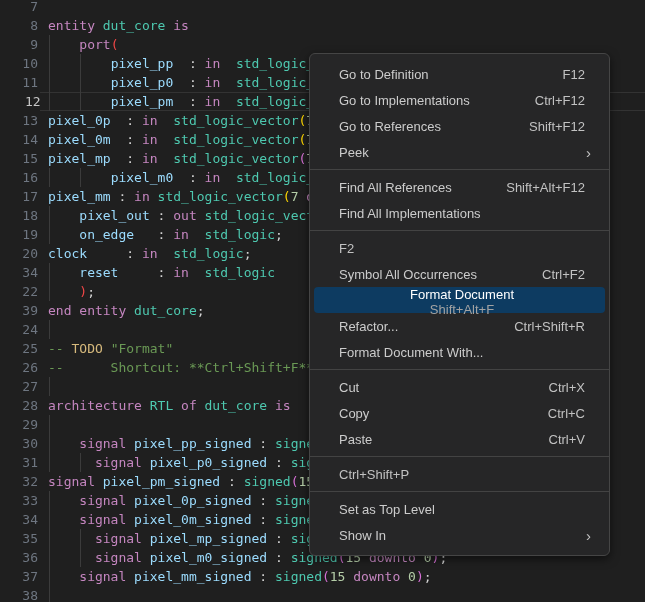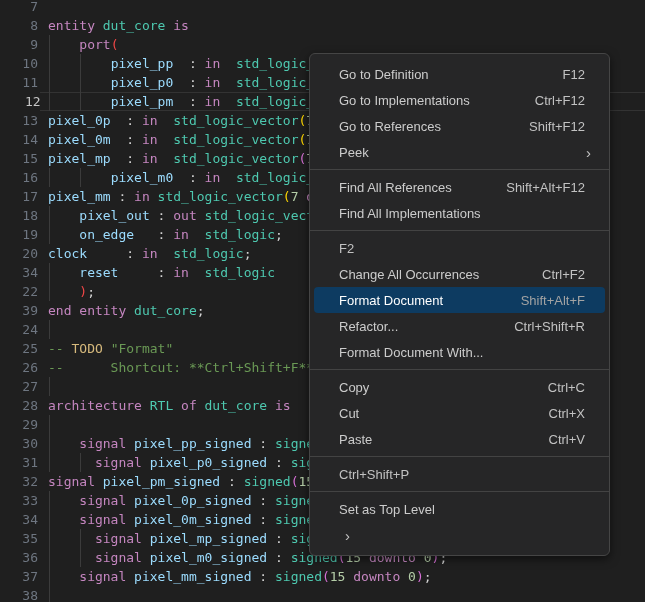--- a/index.html
+++ b/index.html
@@ -17,21 +17,21 @@
   
   .menu{position:absolute;left:309px;top:53px;width:301px;box-sizing:border-box;
         background:#262627;border:1px solid #454545;border-radius:6px;
         padding:7px 0;box-shadow:0 3px 10px rgba(0,0,0,.55);
         font-family:"Liberation Sans","DejaVu Sans",sans-serif;font-size:13px;color:#cccccc;}
   .mi{height:26px;display:flex;align-items:center;margin:0 4px;padding:0 20px 0 25px;
       border-radius:4px;cursor:default;}
   .mi .lbl{flex:1;text-align:left;}
   .mi .sc{color:#c2c2c2;}
   .mi .chev{color:#c2c2c2;font-size:15px;line-height:1;transform:translateX(6px);}
-  .mi.sel{background:#0d3b61;color:#ffffff;}
+  .mi.sel{background:#0d3b61;color:#ffffff;flex-direction:column;}
   .mi.sel .sc{color:#a3a3a3;}
   .msep{height:1px;background:#434343;margin:4px 0;}
 </style>
 <style>.tok-pln{color:#d4d4d4;}.tok-kw{color:#c586c0;}.tok-typ{color:#4ec9b0;}.tok-id{color:#9cdcfe;}.tok-num{color:#b5cea8;}.tok-red{color:#f44747;}.tok-gold{color:#ffd700;}.tok-mag{color:#d670d6;}.tok-com{color:#6a9955;}.tok-todo{color:#d7ba7d;}</style></head>
 <body>
 
 <div class="screen">
   <div class="code" id="code">
       <div class="line"><div class="ln">7</div><div class="lc"></div></div>
       <div class="line"><div class="ln">8</div><div class="lc"><span class="tok-kw">entity</span><span class="tok-pln"> </span><span class="tok-typ">dut_core</span><span class="tok-pln"> </span><span class="tok-kw">is</span></div></div>
@@ -89,52 +89,53 @@
         <span class="sc">Shift+Alt+F12</span>
       </div>
       <div class="mi">
         <span class="lbl">Find All Implementations</span>
       </div>
       <div class="msep"></div>
       <div class="mi">
         <span class="sc">F2</span>
       </div>
       <div class="mi">
-        <span class="lbl">Change All Occurrences</span>
+        <span class="lbl">Symbol All Occurrences</span>
         <span class="sc">Ctrl+F2</span>
       </div>
       <div class="mi sel">
         <span class="lbl">Format Document</span>
         <span class="sc">Shift+Alt+F</span>
       </div>
       <div class="mi">
         <span class="lbl">Refactor...</span>
         <span class="sc">Ctrl+Shift+R</span>
       </div>
       <div class="mi">
         <span class="lbl">Format Document With...</span>
       </div>
       <div class="msep"></div>
       <div class="mi">
+        <span class="lbl">Cut</span>
+        <span class="sc">Ctrl+X</span>
+      </div>
+      <div class="mi">
         <span class="lbl">Copy</span>
         <span class="sc">Ctrl+C</span>
-      </div>
-      <div class="mi">
-        <span class="lbl">Cut</span>
-        <span class="sc">Ctrl+X</span>
       </div>
       <div class="mi">
         <span class="lbl">Paste</span>
         <span class="sc">Ctrl+V</span>
       </div>
       <div class="msep"></div>
       <div class="mi">
         <span class="sc">Ctrl+Shift+P</span>
       </div>
       <div class="msep"></div>
       <div class="mi">
         <span class="lbl">Set as Top Level</span>
       </div>
       <div class="mi">
+        <span class="lbl">Show In</span>
         <span class="chev">›</span>
       </div>
     </div>
 </div>
 
 </body></html>

